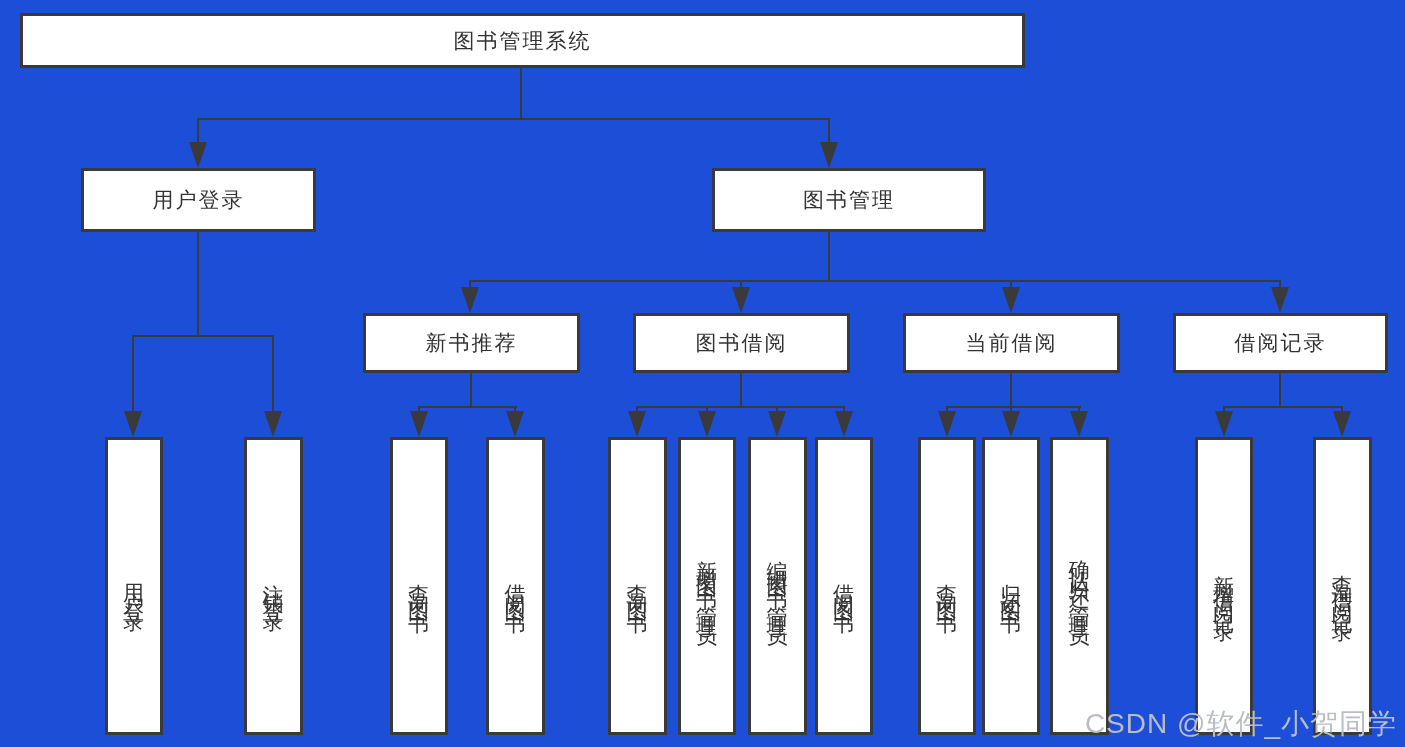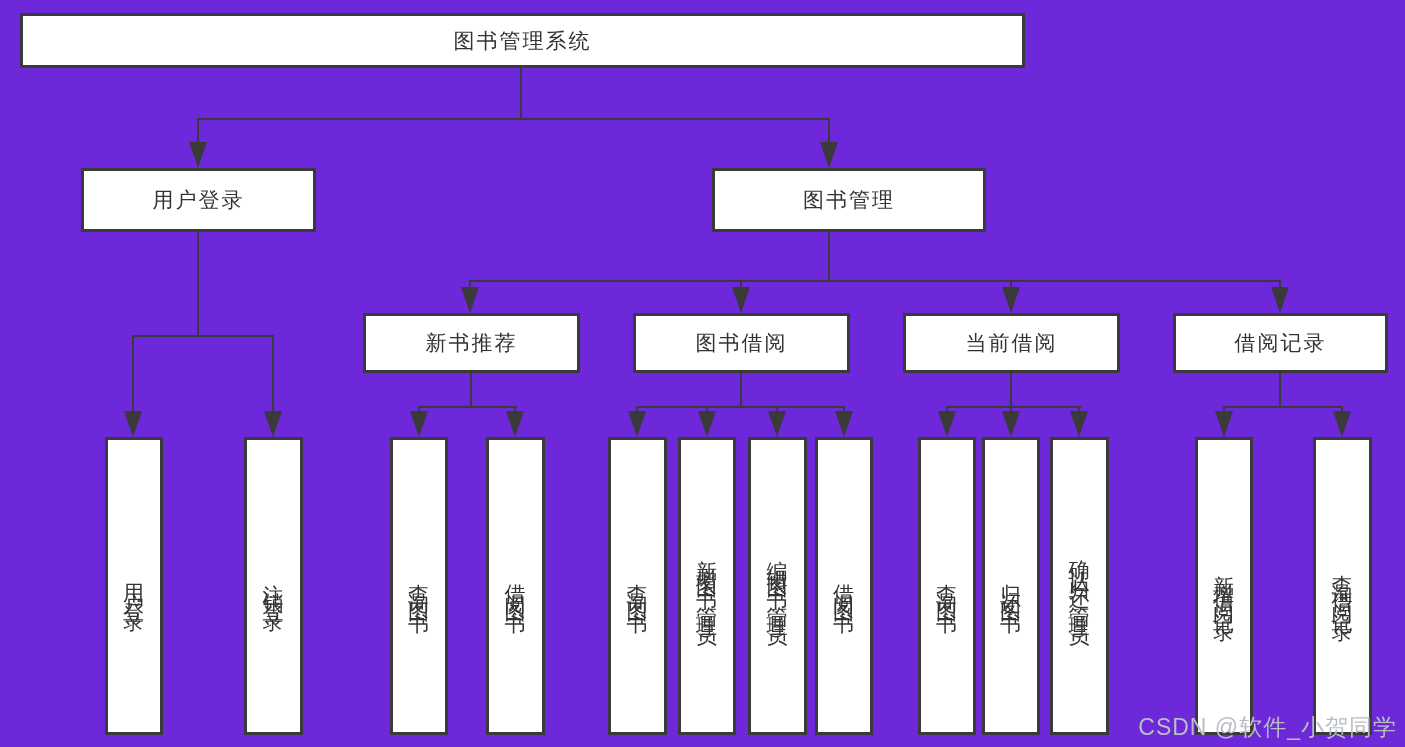--- a/index.html
+++ b/index.html
@@ -1,20 +1,20 @@
 <!DOCTYPE html>
 <html><head>
 <meta charset="utf-8">
 <style>
   html, body { margin: 0; padding: 0; background: #ffffff; }
   .canvas {
     position: relative;
     width: 1405px;
     height: 747px;
-    background: #6d28d9;
+    background: #1d4ed8;
     font-family: "Liberation Sans", "DejaVu Sans", sans-serif;
     overflow: hidden;
   }
   
   .hbox {
     position: absolute;
     box-sizing: border-box;
     border: 3px solid #3a3a3a;
     background: #ffffff;
     display: flex;
@@ -54,21 +54,21 @@
     transform: translateX(-50%);
     border-left: 9px solid transparent;
     border-right: 9px solid transparent;
     border-top: 26px solid #3a3a3a;
   }
   
   .watermark {
     position: absolute;
     right: 8px;
     bottom: 4px;
-    font-size: 23px;
+    font-size: 28px;
     color: #b9bec4;
     letter-spacing: 1px;
     white-space: nowrap;
   }
 </style>
 </head>
 <body>
 
 <div class="canvas">
 

